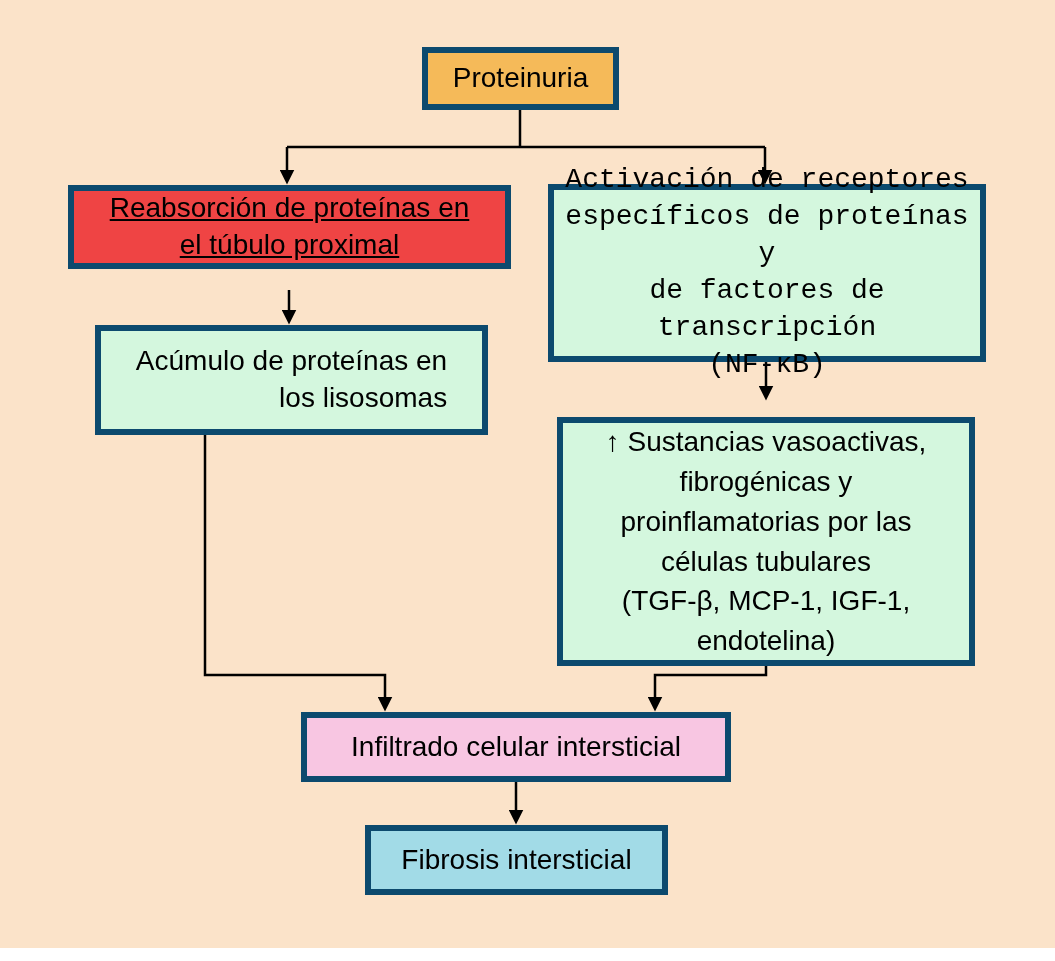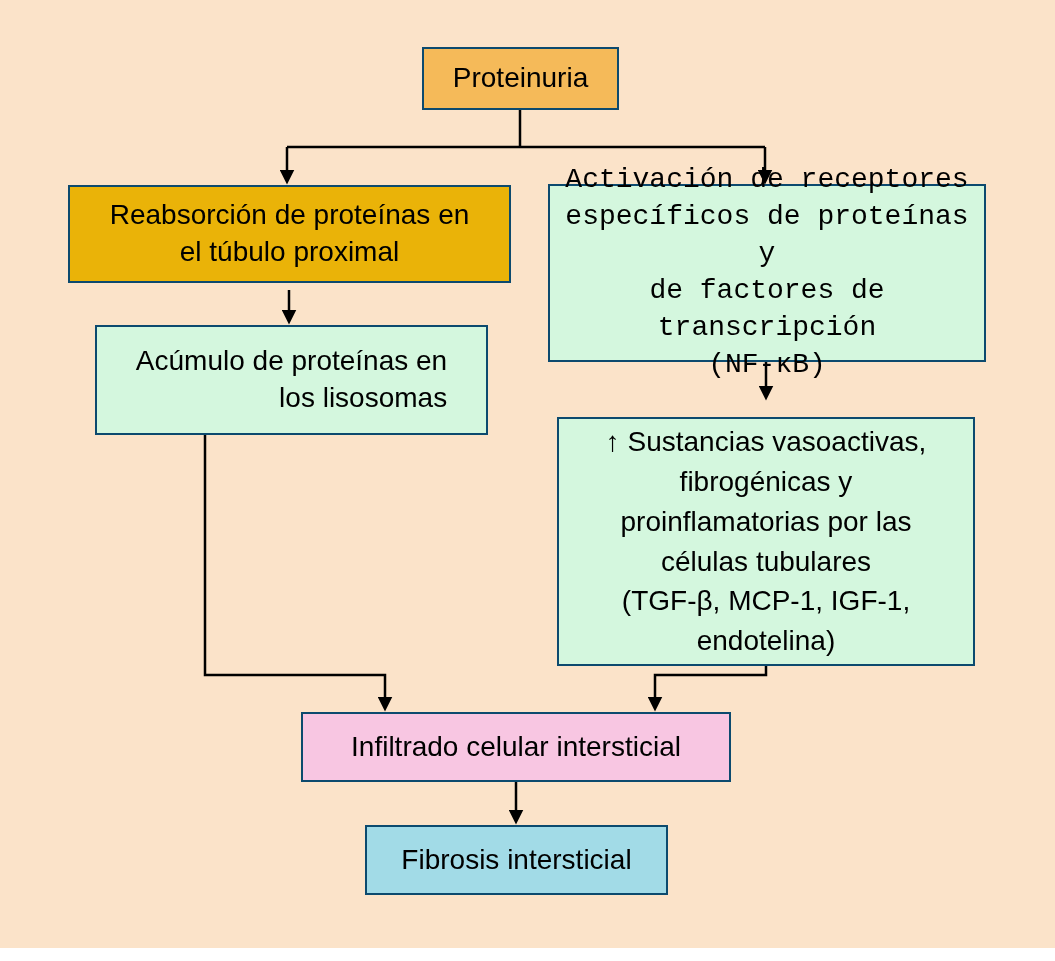--- a/index.html
+++ b/index.html
@@ -26,29 +26,29 @@
     width: 1055px; height: 961px;
     pointer-events: none;
   }
   .node {
     position: absolute;
     display: flex;
     align-items: center;
     justify-content: center;
     text-align: center;
     white-space: pre-line;
-    border: 2px solid #0c4a6e;
+    border: 6px solid #0c4a6e;
     box-sizing: border-box;
     font-size: 28px;
     line-height: 1.32;
     color: #000000;
     padding: 0 8px;
   }
   .node-proteinuria { left: 422px; top: 47px;  width: 197px; height: 63px;  background: #F5BA59; }
-  .node-reabsorcion { left: 68px;  top: 185px; width: 443px; height: 98px; background: #eab308; }
+  .node-reabsorcion { left: 68px;  top: 185px; width: 443px; height: 84px; background: #ef4444; text-decoration: underline; }
   .node-activacion  { left: 548px; top: 184px; width: 438px; height: 178px; background: #D4F7DE; font-family: Liberation Mono, monospace; }
   .node-acumulo     { left: 95px;  top: 325px; width: 393px; height: 110px; background: #D4F7DE; text-align: right; }
   .node-sustancias  { left: 557px; top: 401px; width: 418px; height: 249px; background: #D4F7DE; line-height: 1.42; margin-top: 16px; }
   .node-infiltrado  { left: 301px; top: 712px; width: 430px; height: 70px;  background: #F8C6E2; }
   .node-fibrosis    { left: 365px; top: 825px; width: 303px; height: 70px;  background: #A2DBE7; }
 </style>
 </head>
 <body>
 
 <div class="canvas">

